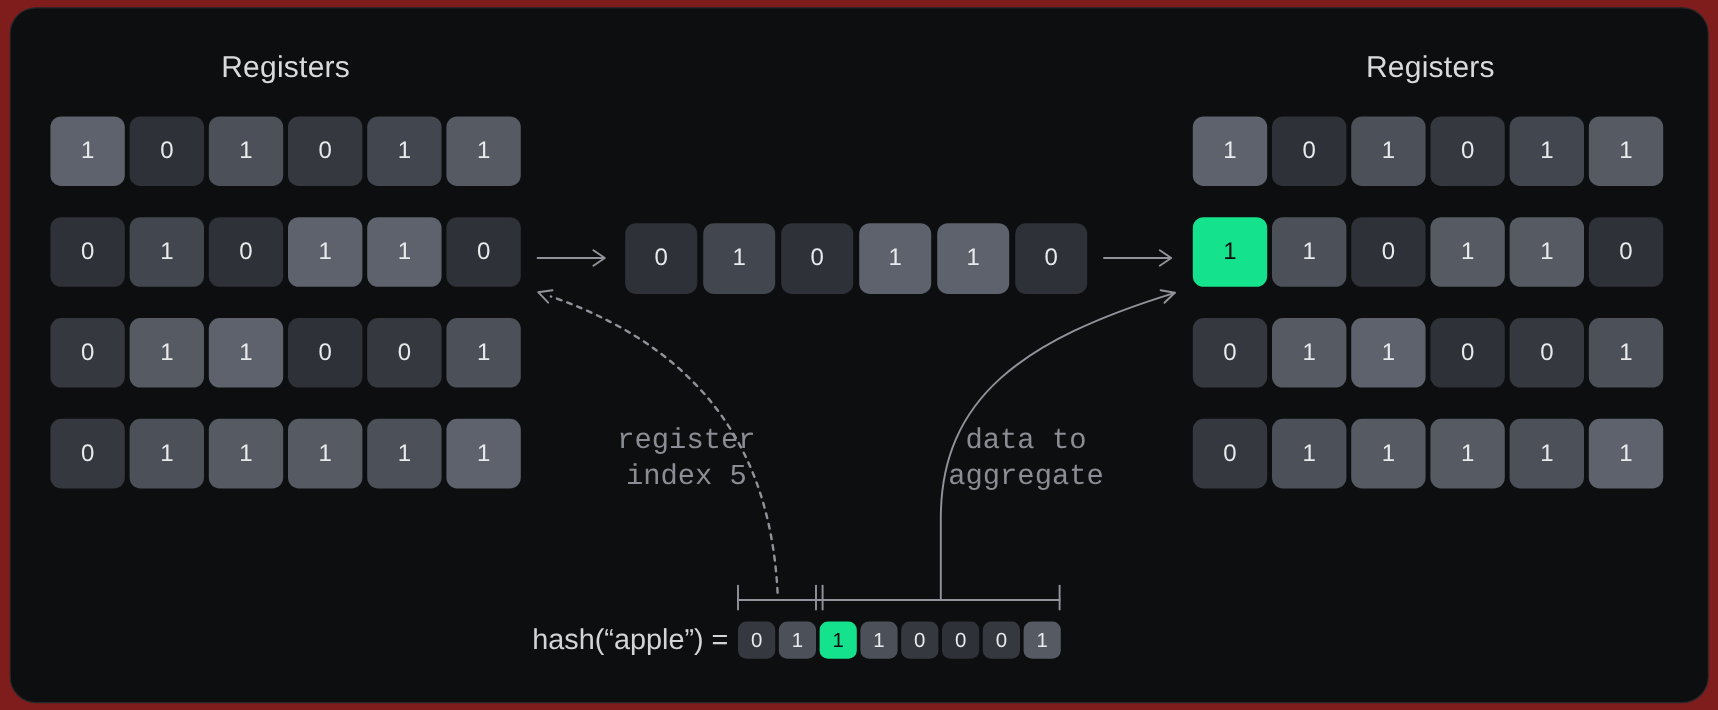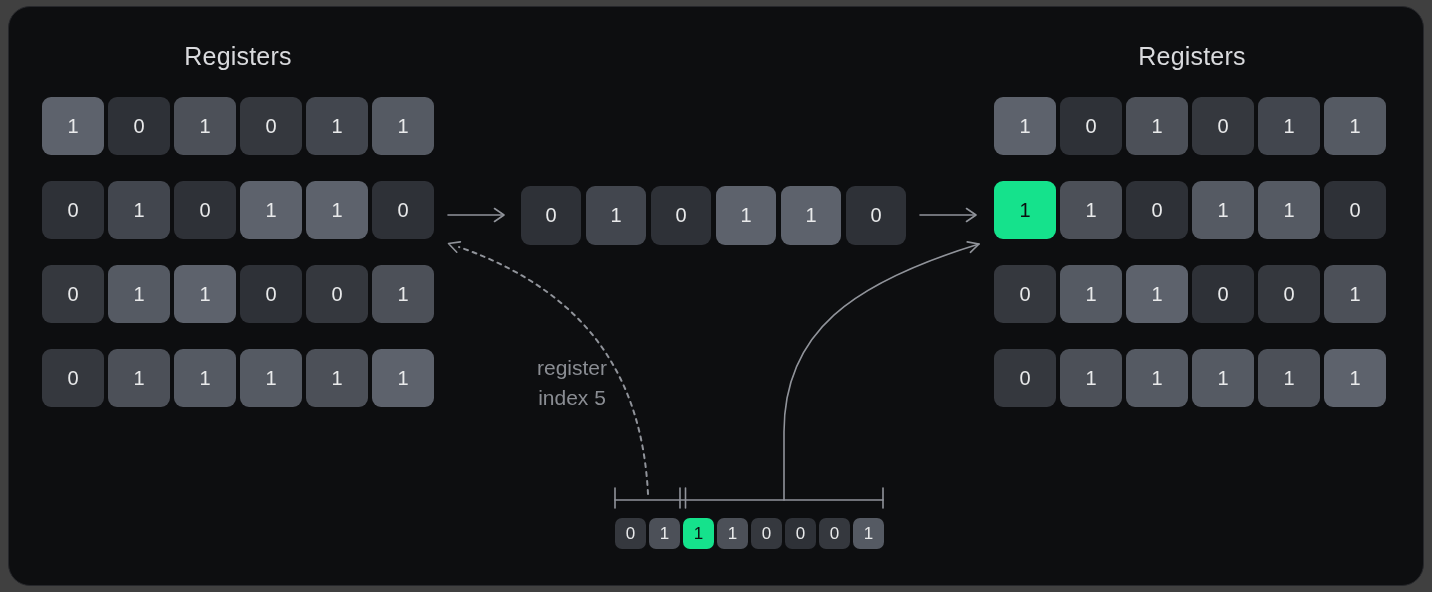--- a/index.html
+++ b/index.html
@@ -1,18 +1,18 @@
 <!DOCTYPE html>
 <html style="--accent: #15e28c; --line: #90939a;"><head>
 <meta charset="utf-8">
 <style>
   html,body{margin:0;padding:0;background:#131315;}
   .canvas{
     position:relative;width:1432px;height:592px;overflow:hidden;
-    font-family:"Liberation Sans",sans-serif;background:#404040;
+    font-family:"Liberation Sans",sans-serif;background:#7f1d1d;
   }
   .panel{
     position:absolute;left:8px;top:6px;right:8px;bottom:6px;
     background:#0d0e10;border:1px solid #26272b;border-radius:22px;
   }
   .title{
     position:absolute;width:400px;text-align:center;
     font-size:25px;font-weight:500;color:#d9dadd;letter-spacing:.2px;
   }
   .title-left{left:38px;top:42px;}
@@ -45,21 +45,21 @@
   .tone-m1{background:#42464e;}
   .tone-m2{background:#4c5058;}
   .tone-l1{background:#555a63;}
   .tone-l2{background:#5d626c;}
   .accent{background:var(--accent,#15e28c);color:#0c0e10;}
   .overlay{position:absolute;left:0;top:0;pointer-events:none;}
   .ln{fill:none;stroke:var(--line,#90939a);stroke-width:1.6;stroke-linecap:round;stroke-linejoin:round;}
   .dash{stroke-dasharray:4 5;stroke-width:2;}
   .ann-label{
     position:absolute;width:170px;text-align:center;
-    font-size:21px;line-height:29.5px;color:#8a8d93;
+    font-size:24px;line-height:29.5px;color:#8a8d93;font-family:Liberation Mono, monospace;
   }
   .label-register-index{left:487px;top:353px;}
   .label-data-aggregate{left:770px;top:353px;}
   .hash-label{
     position:absolute;left:300px;top:517px;width:307px;height:33px;
     text-align:right;font-size:24px;line-height:33px;color:#d2d4d7;
   }
 </style>
 </head>
 <body>
@@ -149,21 +149,26 @@
     <path class="ln" d="M 615 488 V 508"></path>
     <path class="ln" d="M 680 488 V 508"></path>
     <path class="ln" d="M 685.5 488 V 508"></path>
     <path class="ln" d="M 883 488 V 508"></path>
   </svg>
 
   <div class="ann-label label-register-index">
     <div>register</div>
     <div>index 5</div>
   </div>
+  <div class="ann-label label-data-aggregate">
+    <div>data to</div>
+    <div>aggregate</div>
+  </div>
 
+  <div class="hash-label">hash(“apple”) =</div>
   <div class="bits" id="hash-bits">
       <div class="bit tone-d2">0</div>
       <div class="bit tone-m2">1</div>
       <div class="bit tone-m2 accent">1</div>
       <div class="bit tone-m2">1</div>
       <div class="bit tone-d2">0</div>
       <div class="bit tone-d1">0</div>
       <div class="bit tone-d2">0</div>
       <div class="bit tone-l1">1</div>
     </div>

